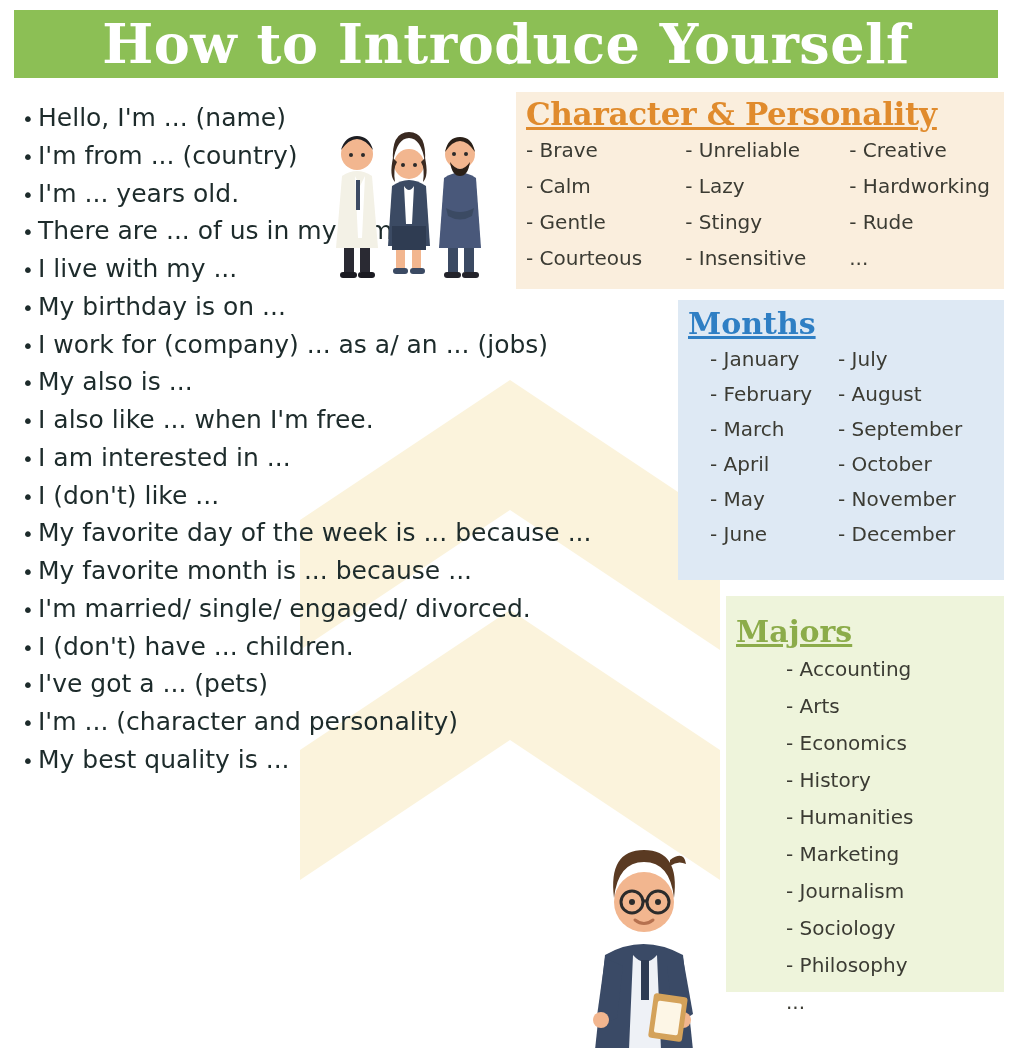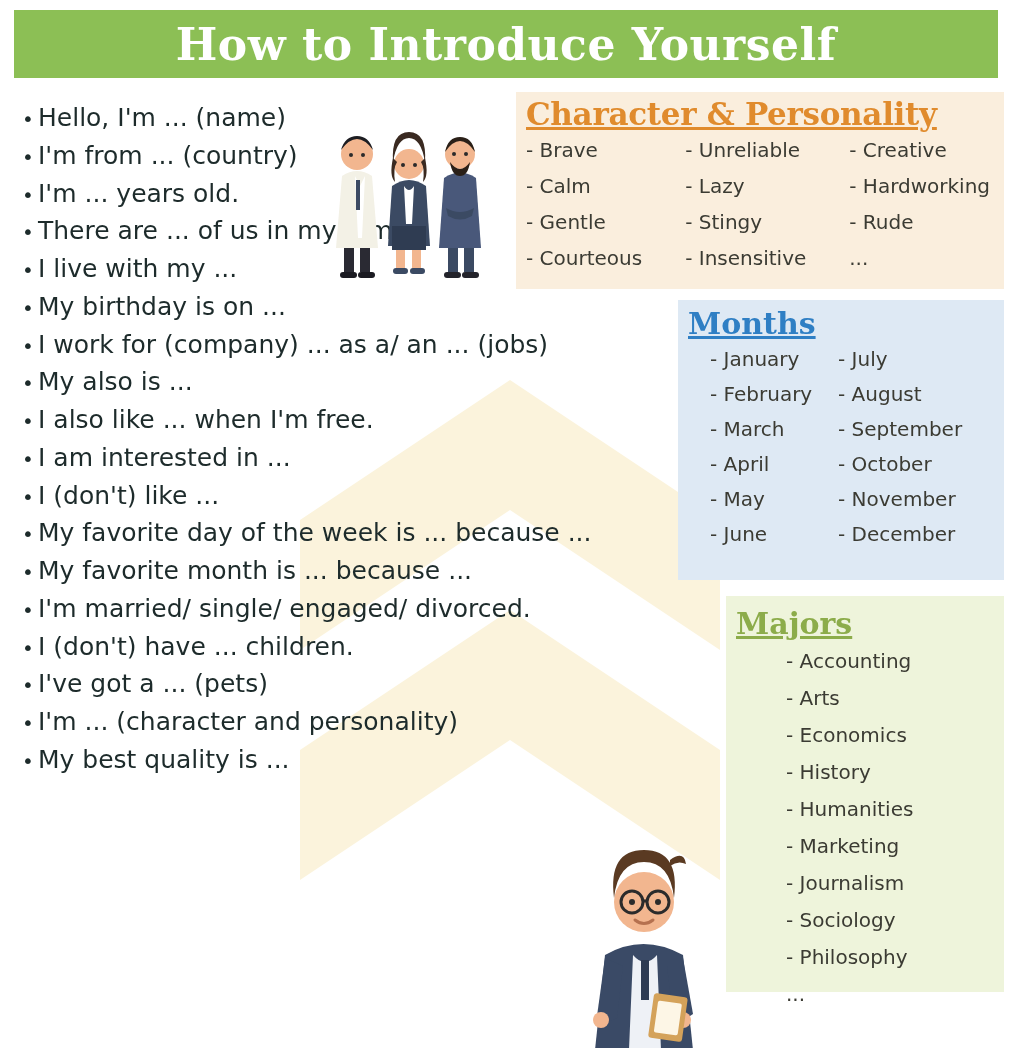--- a/index.html
+++ b/index.html
@@ -32,21 +32,21 @@
     left: 14px; top: 10px;
     width: 984px; height: 68px;
     background: #8cbf55;
     display: flex; align-items: center; justify-content: center;
     z-index: 3;
   }
   .title-text {
     color: #ffffff;
     font-family: "DejaVu Serif", serif;
     font-weight: bold;
-    font-size: 44px;
+    font-size: 54px;
     letter-spacing: 0.5px;
     white-space: nowrap;
   }
 
   
   .left-list {
     position: absolute;
     left: 18px; top: 105px;
     width: 520px;
     z-index: 2;
@@ -123,21 +123,21 @@
   }
   #panel-months .col-1 { width: 150px; padding-left: 22px; }
   #panel-months .col-2 { width: 150px; }
   #panel-months .panel-item { margin-bottom: 15px; }
 
   
   #panel-majors {
     left: 726px; top: 596px;
     width: 278px; height: 396px;
     background: #eef4db;
-    padding: 8px 10px 6px 10px;
+    padding: 16px 10px 6px 10px;
   }
   #panel-majors .panel-title {
     color: #8cac4a;
     font-size: 30px;
     margin: 2px 0 10px 0;
   }
   #panel-majors .col-1 { width: 100%; padding-left: 50px; }
   #panel-majors .panel-item { margin-bottom: 17px; }
 
   

